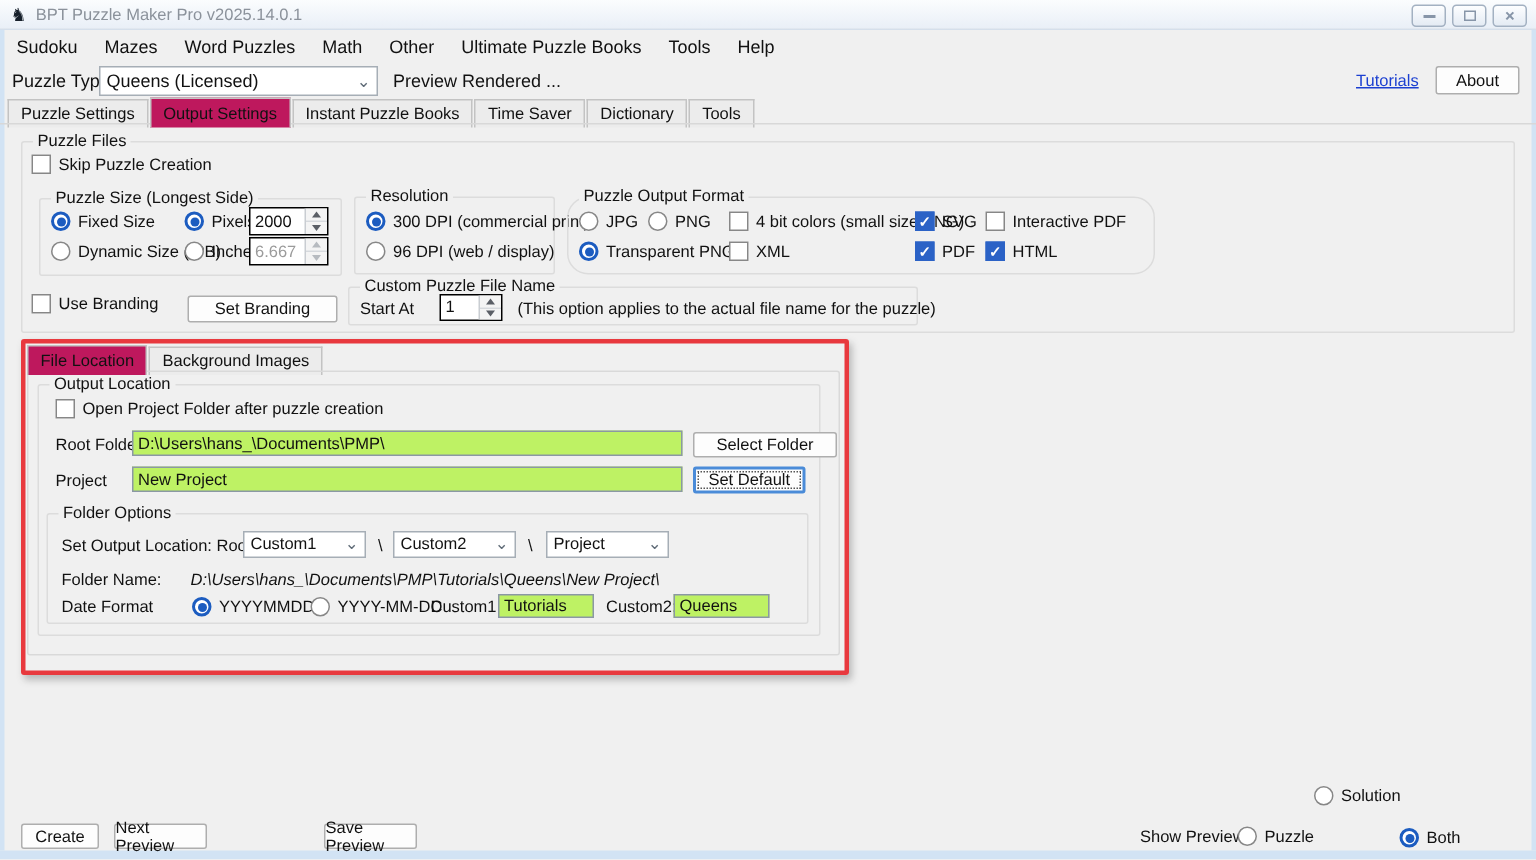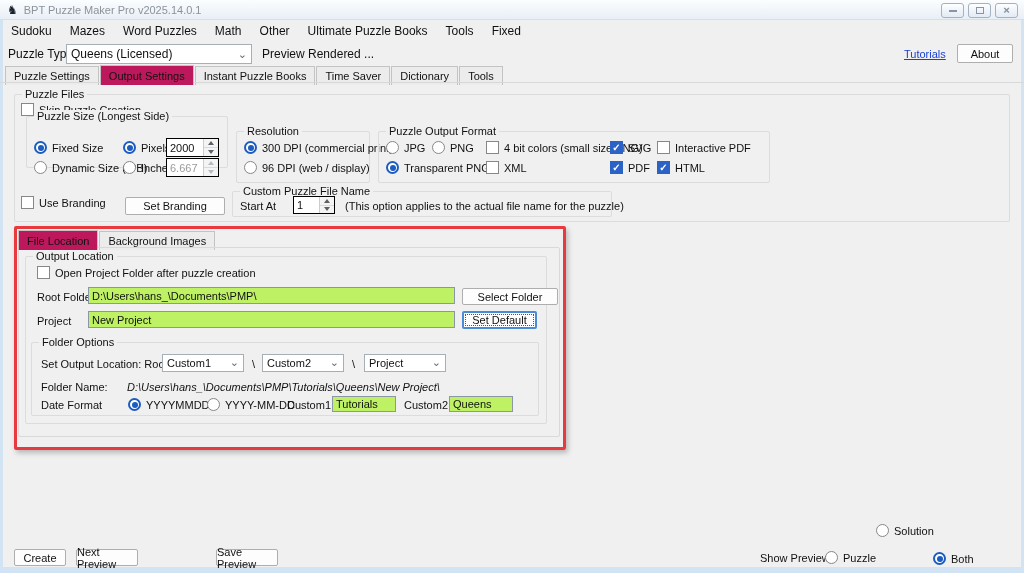--- a/index.html
+++ b/index.html
@@ -108,21 +108,21 @@
   <div class="edge" style="left:0;top:567px;width:1024px;height:6px;"></div>
 
   <div class="menubar">
     <span class="menu-item">Sudoku</span>
     <span class="menu-item">Mazes</span>
     <span class="menu-item">Word Puzzles</span>
     <span class="menu-item">Math</span>
     <span class="menu-item">Other</span>
     <span class="menu-item">Ultimate Puzzle Books</span>
     <span class="menu-item">Tools</span>
-    <span class="menu-item">Fixed</span>
+    <span class="menu-item">Help</span>
   </div>
 
   <span class="lbl lbl12" style="left:8px;top:47px;">Puzzle Type</span>
   <div class="combo" style="left:66px;top:44px;width:186px;height:20px;font-size:12px;">
     <span>Queens (Licensed)</span>
     <span class="chev" style="top:3px;">⌄</span>
   </div>
   <span class="lbl lbl12" style="left:262px;top:47px;">Preview Rendered ...</span>
   <span class="link" style="left:904px;top:48px;">Tutorials</span>
   <div class="btn" style="left:957px;top:44px;width:56px;height:19px;">About</div>
@@ -138,21 +138,21 @@
   <div class="tabline" style="left:0;top:82px;width:1024px;"></div>
 
   <div class="group" style="left:14px;top:94px;width:996px;height:128px;">
     <span class="group-label">Puzzle Files</span>
   </div>
   <div class="row" style="left:21px;top:103px;">
     <span class="box"></span>
     <span>Skip Puzzle Creation</span>
   </div>
 
-  <div class="group" style="left:26px;top:116px;width:202px;height:52px;">
+  <div class="group" style="left:26px;top:132px;width:202px;height:52px;">
     <span class="group-label">Puzzle Size (Longest Side)</span>
   </div>
   <div class="row" style="left:34px;top:141px;">
     <span class="radio sel"></span>
     <span>Fixed Size</span>
   </div>
   <div class="row" style="left:34px;top:161px;">
     <span class="radio"></span>
     <span>Dynamic Size (IPB)</span>
   </div>
@@ -192,21 +192,21 @@
   </div>
   <div class="row" style="left:244px;top:141px;">
     <span class="radio sel"></span>
     <span>300 DPI (commercial print)</span>
   </div>
   <div class="row" style="left:244px;top:161px;">
     <span class="radio"></span>
     <span>96  DPI (web / display)</span>
   </div>
 
-  <div class="group" style="left:378px;top:131px;width:392px;height:52px;">
+  <div class="group" style="left:378px;top:131px;width:392px;height:52px;border-radius:14px;">
     <span class="group-label">Puzzle Output Format</span>
   </div>
   <div class="row" style="left:386px;top:141px;">
     <span class="radio"></span>
     <span>JPG</span>
   </div>
   <div class="row" style="left:432px;top:141px;">
     <span class="radio"></span>
     <span>PNG</span>
   </div>

